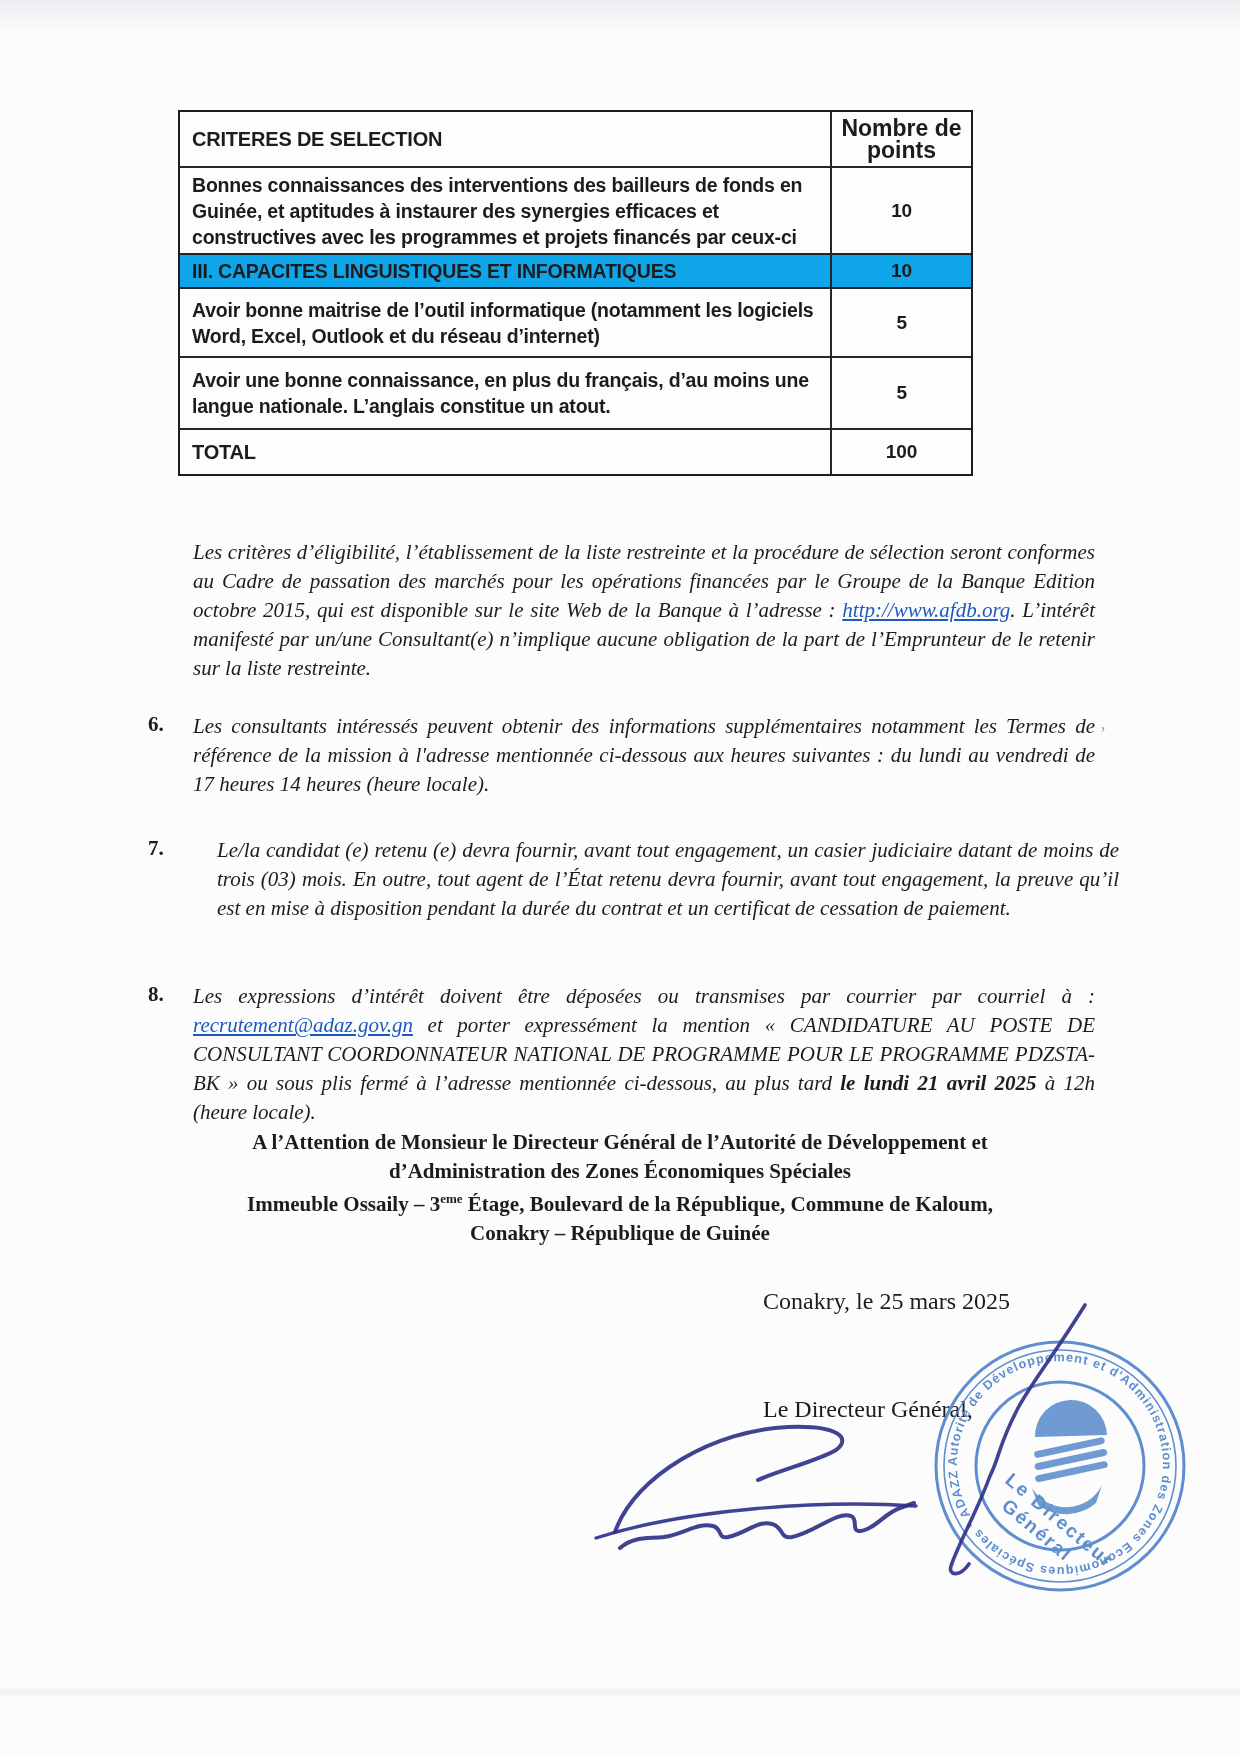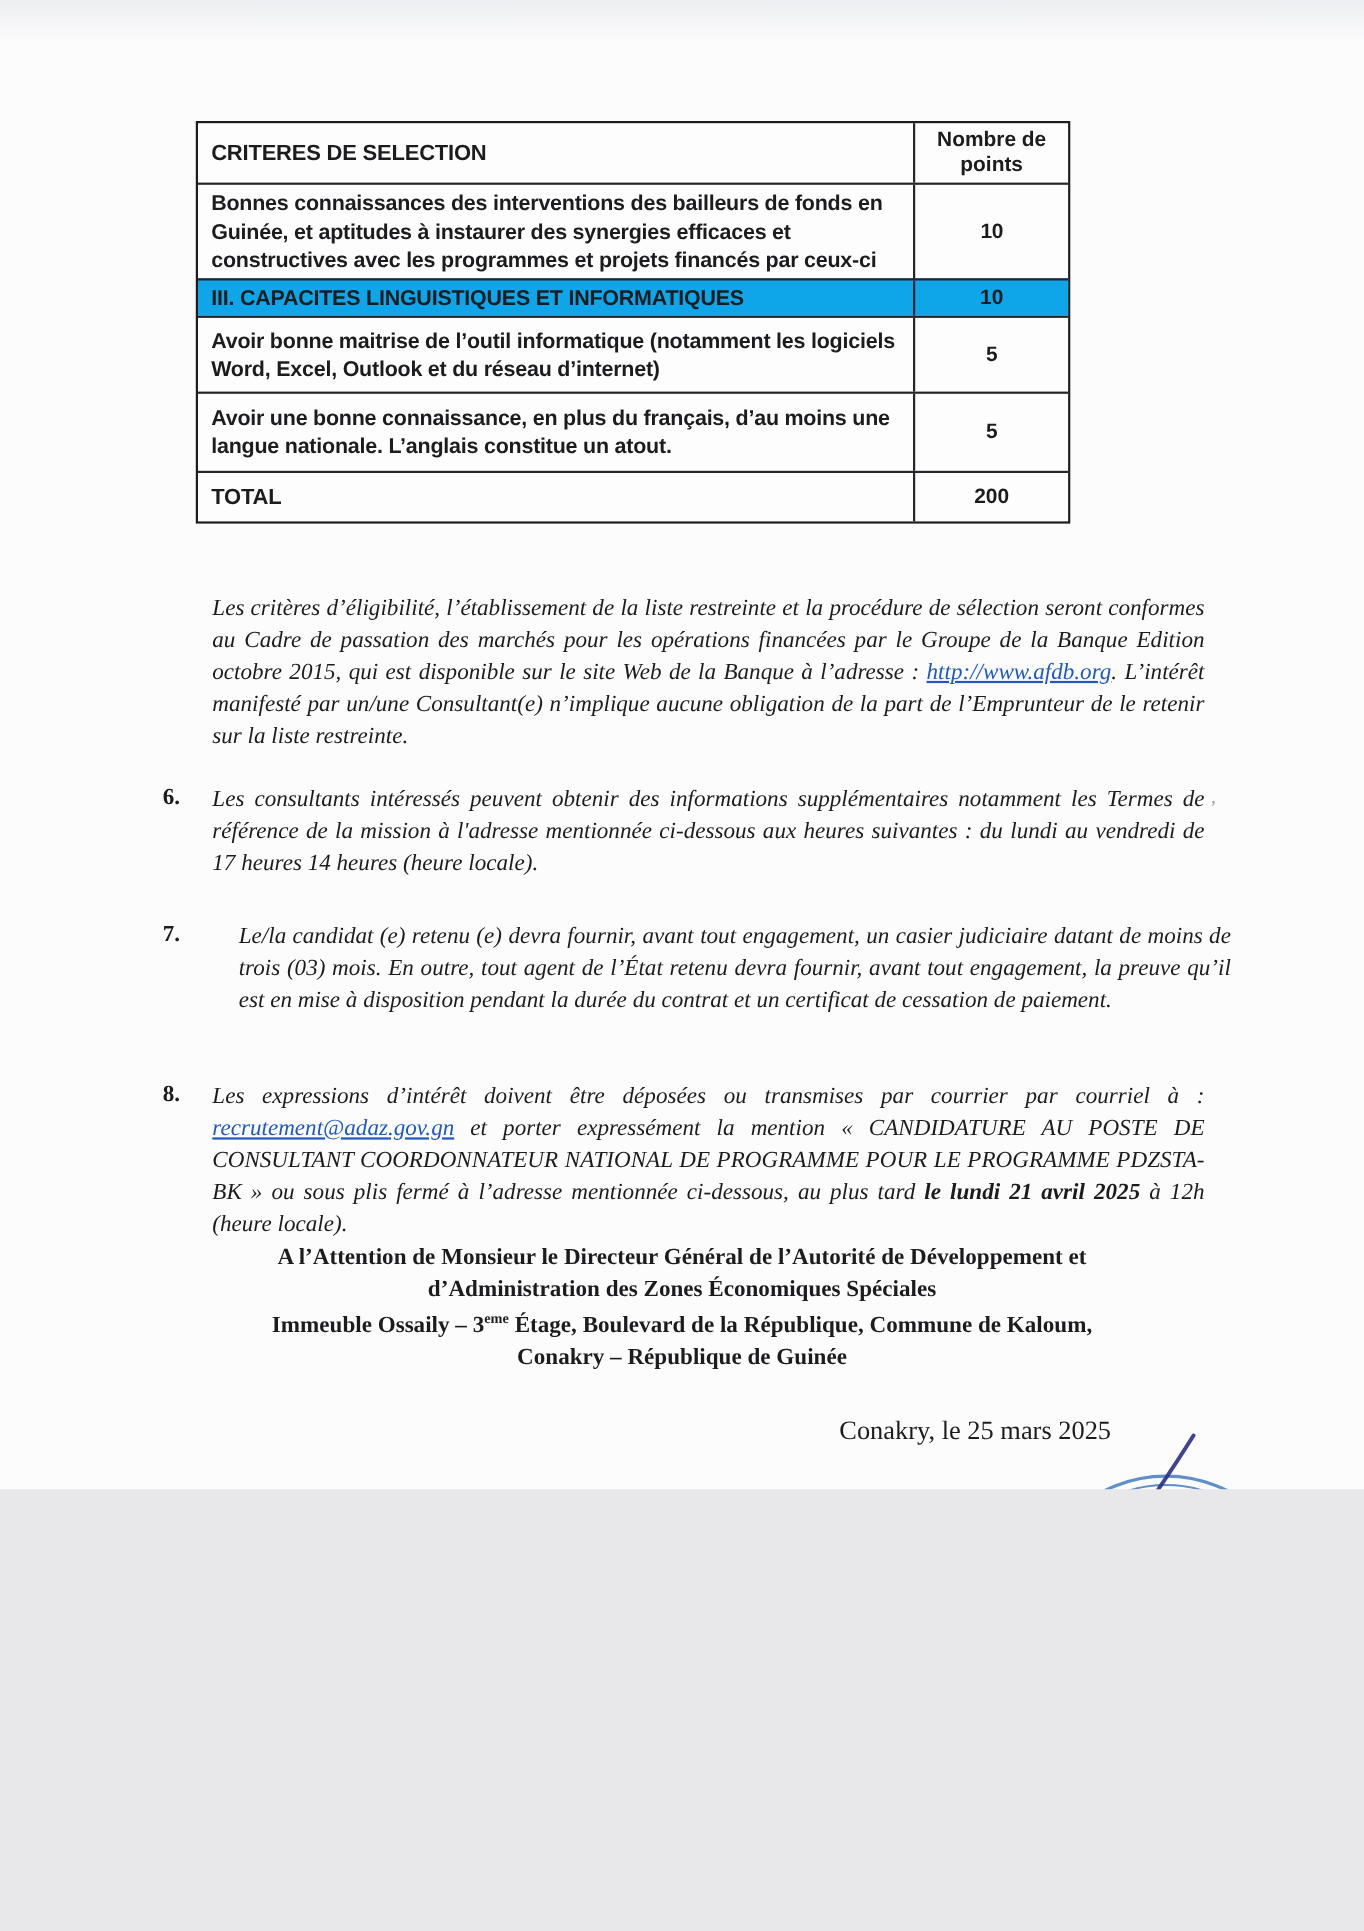--- a/index.html
+++ b/index.html
@@ -1,18 +1,18 @@
 <!DOCTYPE html>
 <html><head>
 <meta charset="utf-8">
 <style>
   html,body{margin:0;padding:0;background:#e8e8ea;}
   .page{
     position:relative;
-    width:1240px;height:1354px;
+    width:1240px;height:1755px;
     background:#fcfcfd;
     overflow:hidden;
     font-family:"Liberation Serif", serif;
     color:#1c1c1e;
   }
   .page::before{
     content:"";position:absolute;left:0;top:0;width:100%;height:38px;
     background:linear-gradient(#edeef1, rgba(255,255,255,0));
     pointer-events:none;
   }
@@ -26,21 +26,21 @@
     border:2.5px solid #1d1d20;
     font-family:"Liberation Sans", sans-serif;
     background:#fdfdfe;
   }
   .trow{display:grid;grid-template-columns:650px 1fr;border-top:2px solid #26262a;}
   .trow:first-child{border-top:none;}
   .tcell{display:flex;align-items:center;}
   .tcell.label{padding:4px 12px;letter-spacing:-0.2px;}
   .tcell.pts{justify-content:center;text-align:center;border-left:2px solid #26262a;padding:2px 6px;}
   .trow.hdr{height:54px;font-weight:bold;font-size:20px;}
-  .trow.hdr .pts{font-size:19px;line-height:22px;}
+  .trow.hdr .pts{font-size:23px;line-height:22px;}
   .trow.r1{height:85px;}
   .trow.r2{height:32px;background:#0ea5e9;font-weight:bold;font-size:19.5px;}
   .trow.r3{height:67px;}
   .trow.r4{height:70px;}
   .trow.r5{height:44px;font-weight:bold;font-size:20px;}
   .trow.norm{font-size:19.5px;font-weight:bold;letter-spacing:-0.4px;}
   .trow.norm .label{line-height:26px;}
   .trow .pts{font-weight:bold;font-size:19px;}
   
   .para{
@@ -88,21 +88,21 @@
     <div class="trow r3 norm">
       <div class="tcell label">Avoir bonne maitrise de l’outil informatique (notamment les logiciels Word, Excel, Outlook et du réseau d’internet)</div>
       <div class="tcell pts">5</div>
     </div>
     <div class="trow r4 norm">
       <div class="tcell label">Avoir une bonne connaissance, en plus du français, d’au moins une langue nationale. L’anglais constitue un atout.</div>
       <div class="tcell pts">5</div>
     </div>
     <div class="trow r5">
       <div class="tcell label">TOTAL</div>
-      <div class="tcell pts">200</div>
+      <div class="tcell pts">100</div>
     </div>
   </div>
 
   <div class="para" style="top:538px;">
     <span>Les critères d’éligibilité, l’établissement de la liste restreinte et la procédure de sélection seront conformes au Cadre de passation des marchés pour les opérations financées par le Groupe de la Banque Edition octobre 2015, qui est disponible sur le site Web de la Banque à l’adresse : </span><a class="doclink" href="#">http://www.afdb.org</a><span>. L’intérêt manifesté par un/une Consultant(e) n’implique aucune obligation de la part  de l’Emprunteur de le retenir sur la liste restreinte.</span>
   </div>
 
   <div class="item-num" style="top:712px;">6.</div>
   <div class="para" style="top:712px;">Les consultants intéressés peuvent obtenir des informations supplémentaires notamment les Termes de référence de la mission à l'adresse mentionnée ci-dessous aux heures suivantes : du lundi au vendredi de 17 heures 14 heures (heure locale).</div>
 

